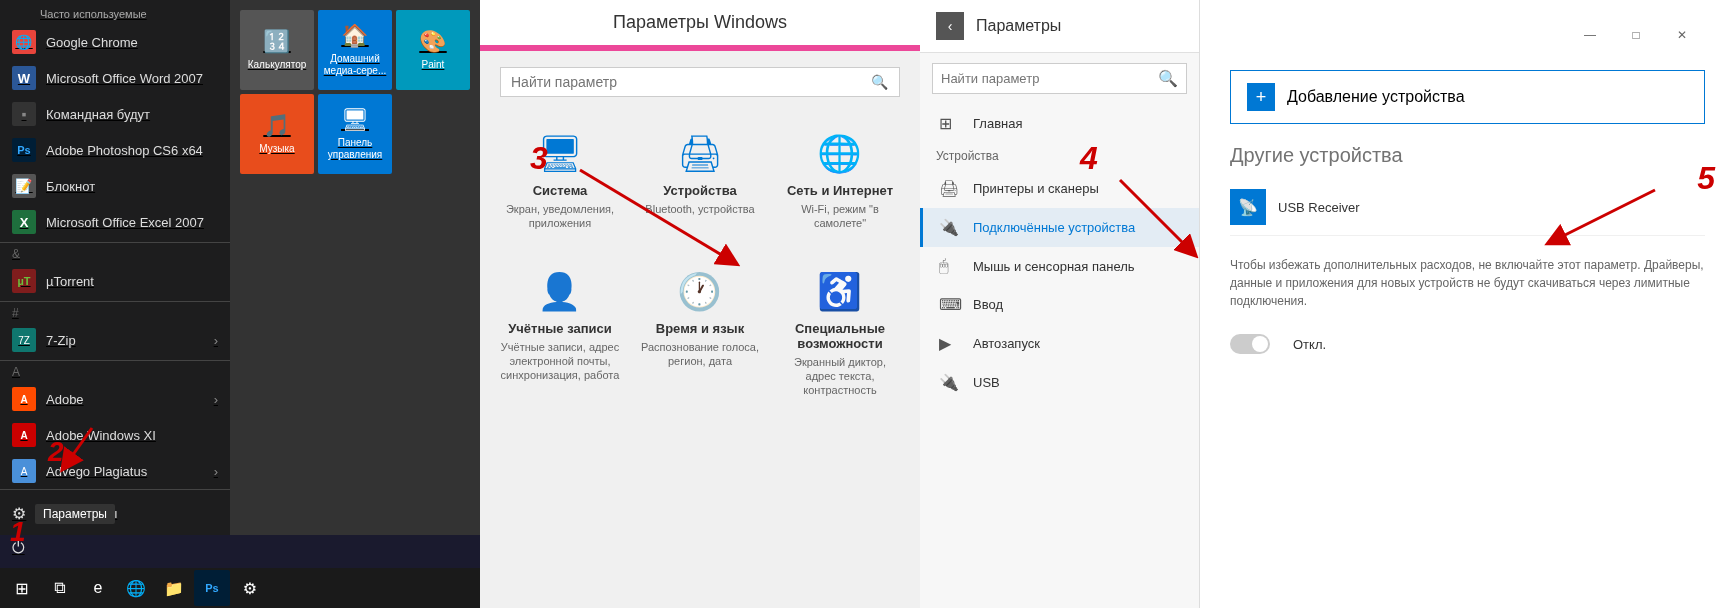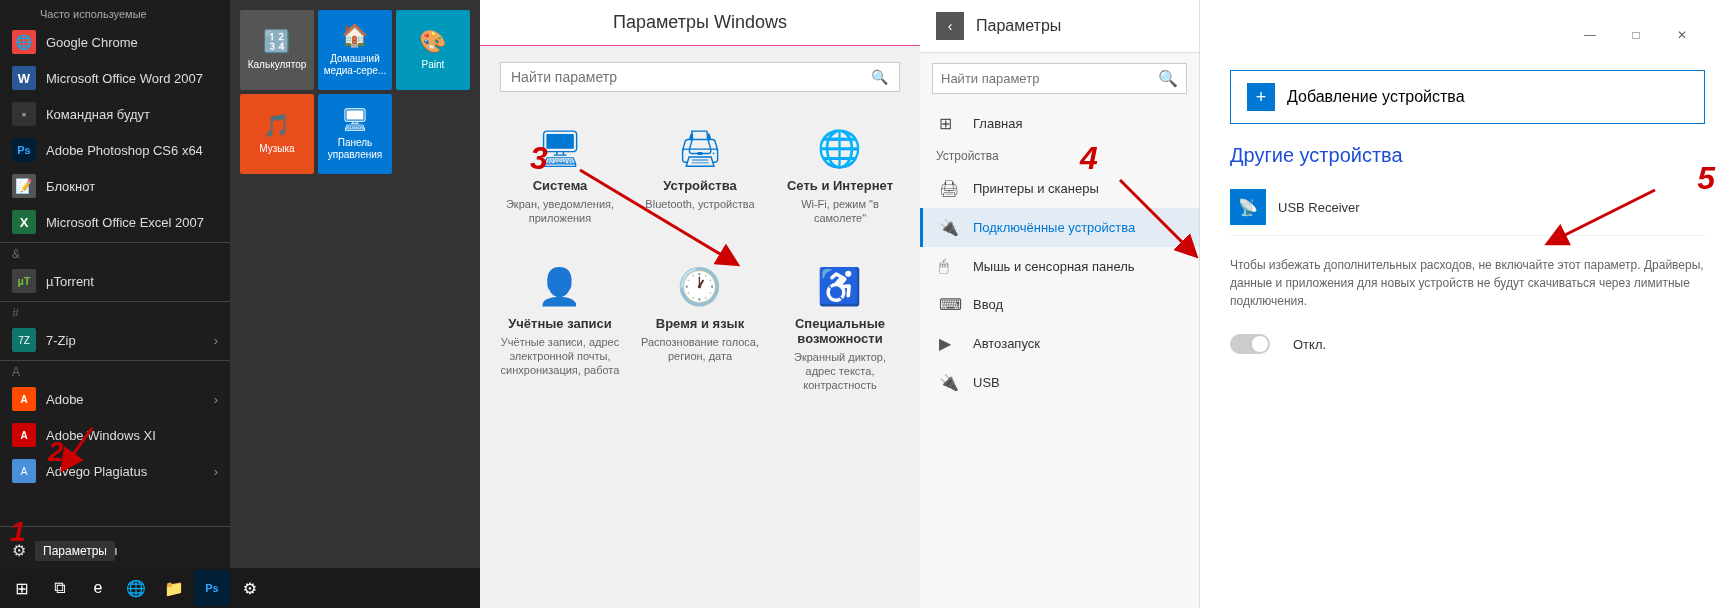--- a/index.html
+++ b/index.html
@@ -1,20 +1,21 @@
 <!DOCTYPE html>
 <html><head>
   <meta charset="utf-8">
   <style>
     * { margin: 0; padding: 0; box-sizing: border-box; }
     body { width: 1735px; height: 608px; overflow: hidden; font-family: 'Segoe UI', Arial, sans-serif; background: #1a1a2e; display: flex; }
 
     .start-content {
       display: flex;
-      height: 608px;
+      height: 535px;
+      text-decoration: underline;
     }
 
     .start-left {
       width: 230px;
       background: rgba(30,30,30,0.95);
       display: flex;
       flex-direction: column;
       height: 100%;
     }
 
@@ -130,21 +131,21 @@
       flex-direction: column;
     }
 
     .settings-title-bar {
       background: #fff;
       padding: 12px 20px;
       font-size: 18px;
       color: #333;
       font-weight: 300;
       text-align: center;
-      border-bottom: 1px solid #ec4899;
+      border-bottom: 6px solid #ec4899;
     }
 
     .settings-search {
       display: flex;
       align-items: center;
       margin: 16px 20px;
       border: 1px solid #ccc;
       background: white;
       padding: 6px 10px;
     }
@@ -301,21 +302,21 @@
       color: white;
       display: flex; align-items: center; justify-content: center;
       font-size: 18px;
       margin-right: 12px;
       flex-shrink: 0;
     }
 
     .other-devices-title {
       font-size: 20px;
       font-weight: 300;
-      color: #1d4ed8;
+      color: #737373;
       margin-bottom: 12px;
     }
 
     .device-item {
       display: flex;
       align-items: center;
       padding: 10px 0;
       border-bottom: 1px solid #f0f0f0;
     }
     .device-item-icon {
@@ -456,21 +457,21 @@
         <div class="app-icon" style="background:#555;">📝</div>
         <span>Блокнот</span>
       </div>
       <div class="app-item">
         <div class="app-icon" style="background:#1e6f3d; color:white; font-size:13px; font-weight:bold;">X</div>
         <span>Microsoft Office Excel 2007</span>
       </div>
 
       <div class="section-letter">&amp;</div>
       <div class="app-item">
-        <div class="app-icon" style="background:#404040; color:#6dbf3c; font-size:11px; font-weight:bold;">µT</div>
+        <div class="app-icon" style="background:#7f1d1d; color:#6dbf3c; font-size:11px; font-weight:bold;">µT</div>
         <span>µTorrent</span>
       </div>
 
       <div class="section-letter">#</div>
       <div class="app-item has-arrow">
         <div class="app-icon" style="background:#0f766e; color:#fff; font-size:10px;">7Z</div>
         <span>7-Zip</span>
       </div>
 
       <div class="section-letter">A</div>

